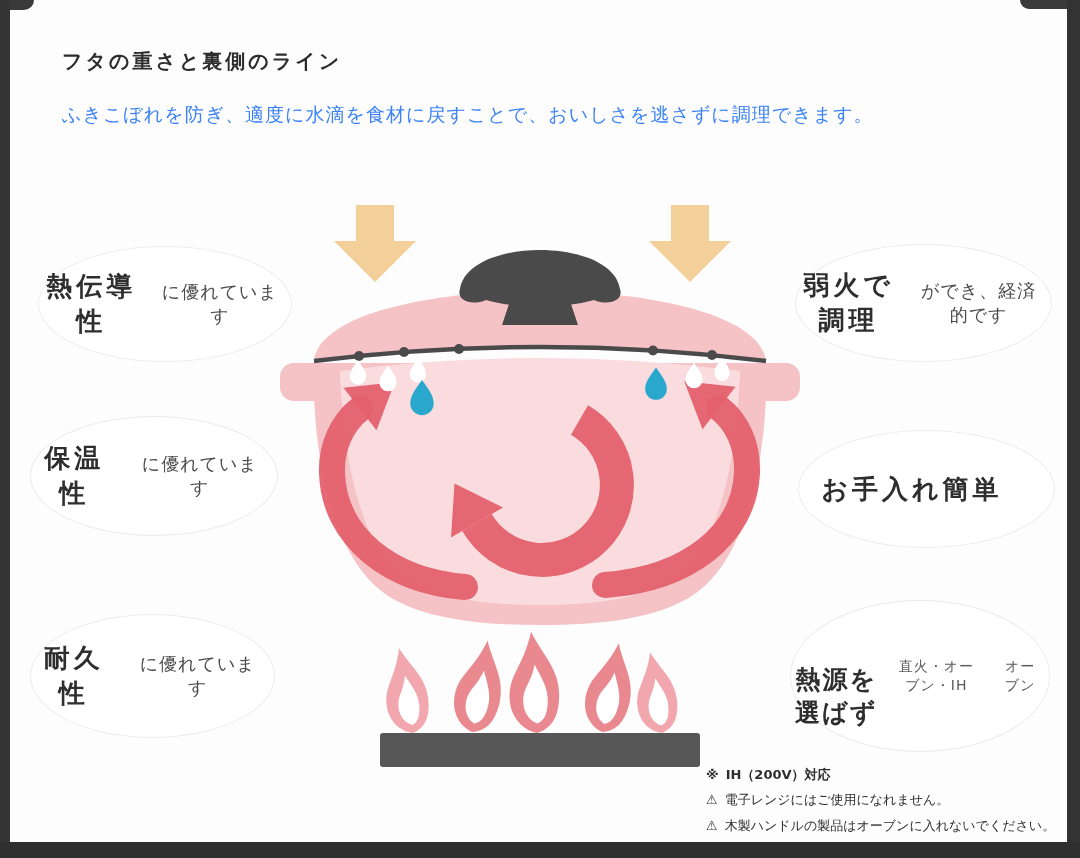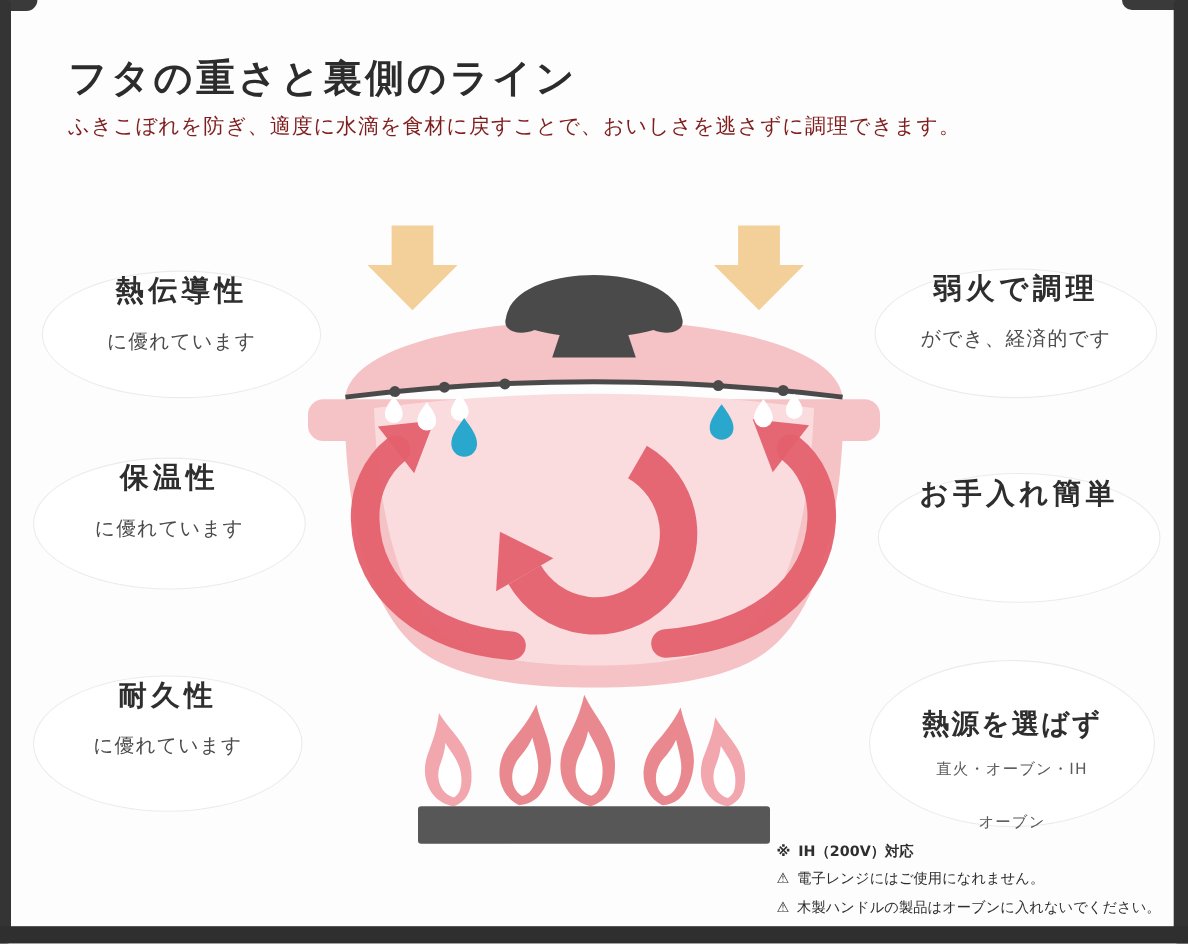--- a/index.html
+++ b/index.html
@@ -14,35 +14,35 @@
   }
   
   .edge-left  { position:absolute; left:0; top:0; width:10px; height:100%; background:#343434; border-radius:0 4px 4px 0; }
   .edge-right { position:absolute; right:0; top:0; width:13px; height:100%; background:#333333; border-radius:4px 0 0 4px; }
   .edge-bottom{ position:absolute; left:0; bottom:0; width:100%; height:16px; background:#2f2f2f; }
   .corner-tl  { position:absolute; left:0; top:0; width:34px; height:10px; background:#3a3a3a; border-radius:0 0 10px 0; }
   .corner-tr  { position:absolute; right:0; top:0; width:60px; height:9px; background:#3a3a3a; border-radius:0 0 0 10px; }
 
   .page-title {
     position:absolute; left:62px; top:48px; margin:0;
-    font-size:35px; font-weight:bold; letter-spacing:3px; color:#2c2c2c;
+    font-size:20px; font-weight:bold; letter-spacing:3px; color:#2c2c2c;
   }
   .page-subtitle {
     position:absolute; left:62px; top:102px; margin:0;
-    font-size:19px; letter-spacing:1px; color:#7f1d1d;
+    font-size:19px; letter-spacing:1px; color:#3b82f6;
   }
 
   .illustration { position:absolute; left:250px; top:185px; }
 
   .bubble {
     position:absolute;
     background:#ffffff;
     border:1px solid #efeaea;
     border-radius:50%;
-    display:flex; flex-direction:column; align-items:center; justify-content:flex-start;
+    display:flex; flex-direction:row; align-items:center; justify-content:center;
     text-align:center; gap:5px;
   }
   .bubble h2 { margin:0; font-size:26px; font-weight:bold; letter-spacing:4px; color:#2e2e2e; }
   .bubble p  { margin:12px; font-size:18px; letter-spacing:1px; color:#4b4b4b; line-height:1.35; }
   .bubble-lg h2 { font-size:25px; letter-spacing:2px;margin-top:40px; }
   .bubble-lg p  { font-size:14px; color:#5a5a5a; }
 
   .notes { position:absolute; left:706px; top:762px; font-size:13px; color:#2e2e2e; }
   .note-line { display:flex; align-items:flex-start; gap:7px; line-height:1.95; }
   .note-line .marker { flex:0 0 auto; }

